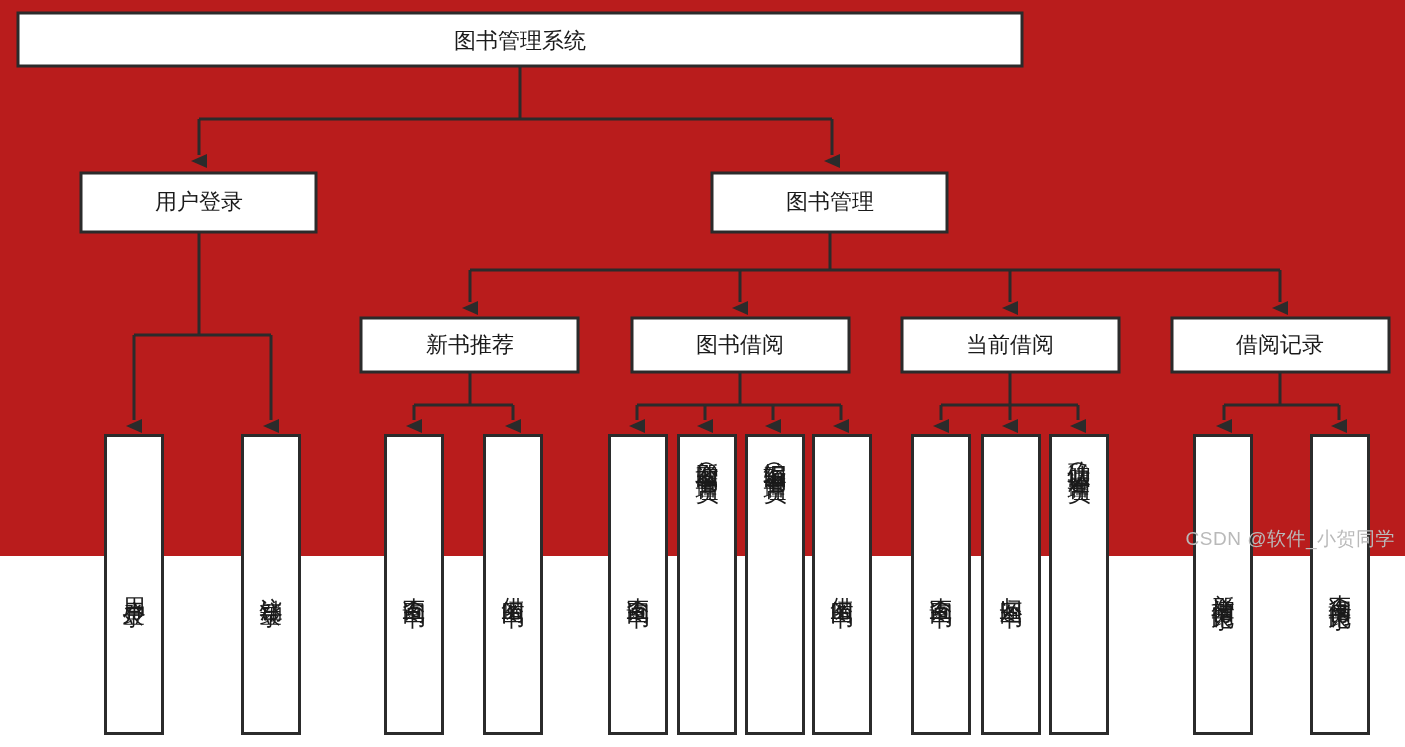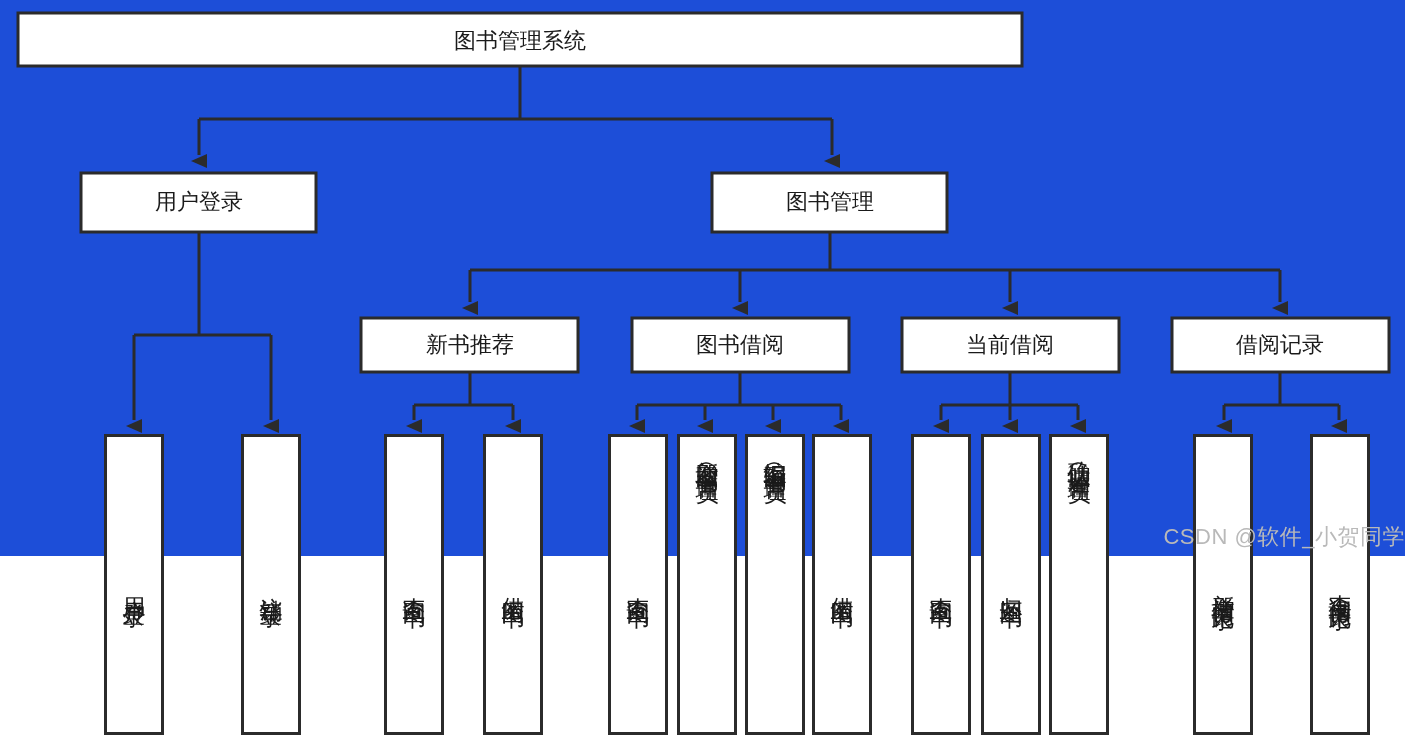--- a/index.html
+++ b/index.html
@@ -11,21 +11,21 @@
     width: 1405px;
     height: 747px;
     font-family: "Liberation Sans", "DejaVu Sans", sans-serif;
     overflow: hidden;
     position: relative;
   }
   #diagram-root {
     position: relative;
     width: 1405px;
     height: 556px;
-    background: #1d4ed8;
+    background: #b91c1c;
   }
   svg.flow {
     position: absolute;
     top: 0;
     left: 0;
     width: 1405px;
     height: 747px;
     display: block;
   }
   .node-rect {
@@ -69,24 +69,24 @@
     justify-content: center;
     padding-top: 6px;
     overflow: hidden;
   }
   .leaf-box.centered {
     align-items: center;
     padding-top: 0;
   }
   .watermark {
     position: absolute;
-    right: 0;
+    right: 10px;
     bottom: 4px;
     font-family: "Liberation Sans", "DejaVu Sans", sans-serif;
-    font-size: 22px;
+    font-size: 19px;
     color: #b9b9b9;
     white-space: nowrap;
     letter-spacing: 0.5px;
   }
 </style>
 </head>
 <body>
 
 <div id="diagram-root">
 

